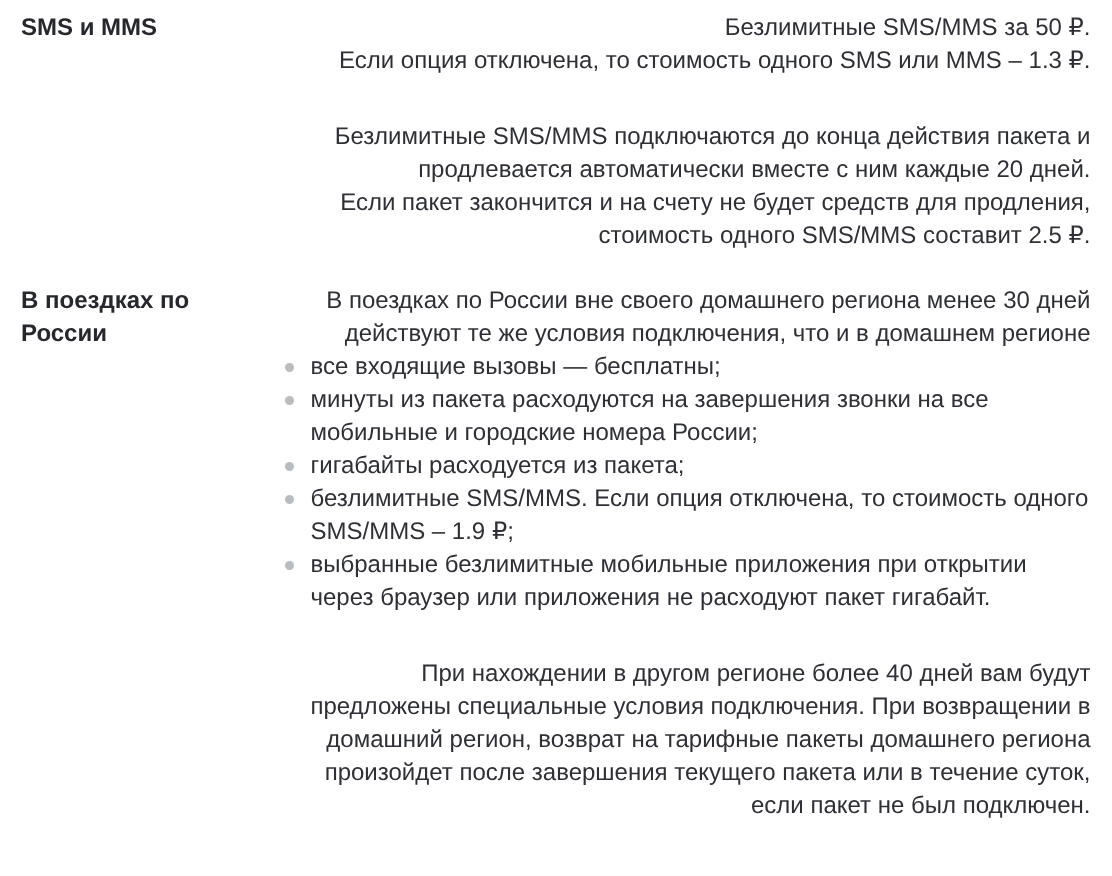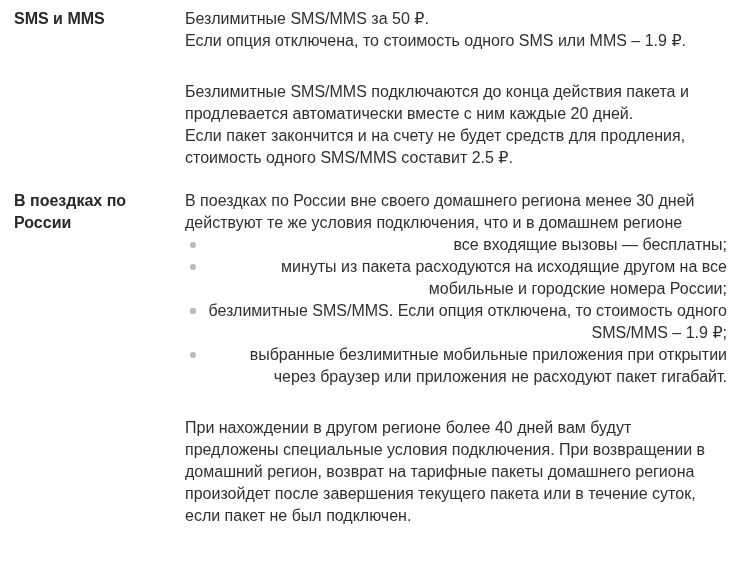--- a/index.html
+++ b/index.html
@@ -32,35 +32,35 @@
   .row-label {
     font-weight: bold;
     color: #26282d;
     padding-right: 10px;
   }
   .row-content {
     max-width: 542px;
   }
   .para {
     margin: 0 0 29px 0;
+    text-align: right;
   }
   .para.tight {
     margin-bottom: 0;
   }
   .para:last-child {
     margin-bottom: 0;
   }
   .line {
     display: block;
   }
   ul.bullets {
     list-style: none;
     margin: 0 0 29px 0;
     padding: 0;
-    text-align: right;
   }
   ul.bullets li {
     position: relative;
     padding-left: 22px;
   }
   .dot {
     position: absolute;
     left: 5px;
     top: 8px;
     width: 6px;
@@ -72,21 +72,21 @@
 </head>
 <body>
 
 <div class="page">
 
   <div class="section">
     <div class="row-label">SMS и MMS</div>
     <div class="row-content">
       <p class="para">
         <span class="line">Безлимитные SMS/MMS за 50 ₽.</span>
-        <span class="line">Если опция отключена, то стоимость одного SMS или MMS – 1.9 ₽.</span>
+        <span class="line">Если опция отключена, то стоимость одного SMS или MMS – 1.3 ₽.</span>
       </p>
       <p class="para">
         <span class="line">Безлимитные SMS/MMS подключаются до конца действия пакета и продлевается автоматически вместе с ним каждые 20 дней.</span>
         <span class="line">Если пакет закончится и на счету не будет средств для продления, стоимость одного SMS/MMS составит 2.5 ₽.</span>
       </p>
     </div>
   </div>
 
   <div class="section">
     <div class="row-label">В поездках по России</div>
@@ -94,24 +94,25 @@
       <p class="para tight">
         <span class="line">В поездках по России вне своего домашнего региона менее 30 дней действуют те же условия подключения, что и в домашнем регионе</span>
       </p>
       <ul class="bullets">
         <li>
           <span class="dot"></span>
           <span>все входящие вызовы — бесплатны;</span>
         </li>
         <li>
           <span class="dot"></span>
-          <span>минуты из пакета расходуются на исходящие другом на все мобильные и городские номера России;</span>
+          <span>минуты из пакета расходуются на завершения звонки на все мобильные и городские номера России;</span>
         </li>
         <li>
           <span class="dot"></span>
+          <span>гигабайты расходуется из пакета;</span>
         </li>
         <li>
           <span class="dot"></span>
           <span>безлимитные SMS/MMS. Если опция отключена, то стоимость одного SMS/MMS – 1.9 ₽;</span>
         </li>
         <li>
           <span class="dot"></span>
           <span>выбранные безлимитные мобильные приложения при открытии через браузер или приложения не расходуют пакет гигабайт.</span>
         </li>
       </ul>

